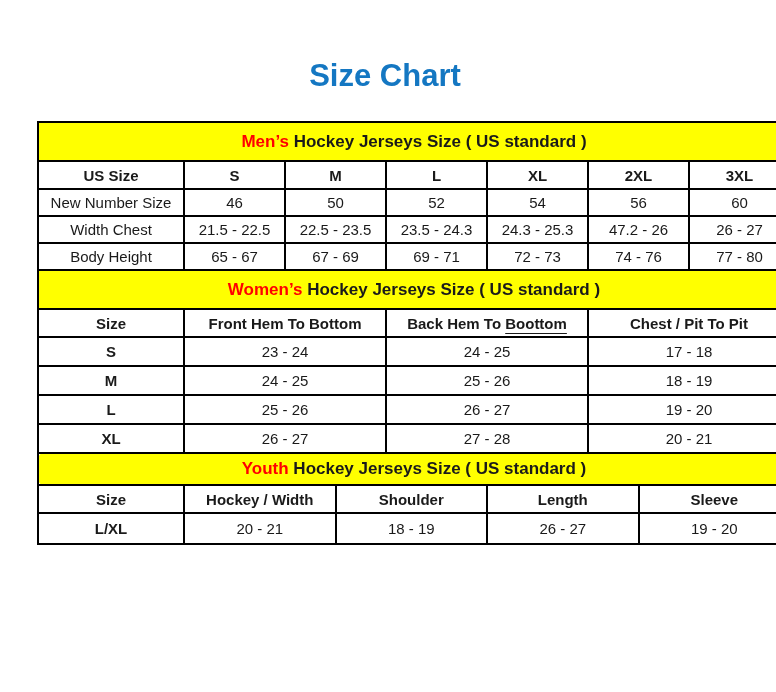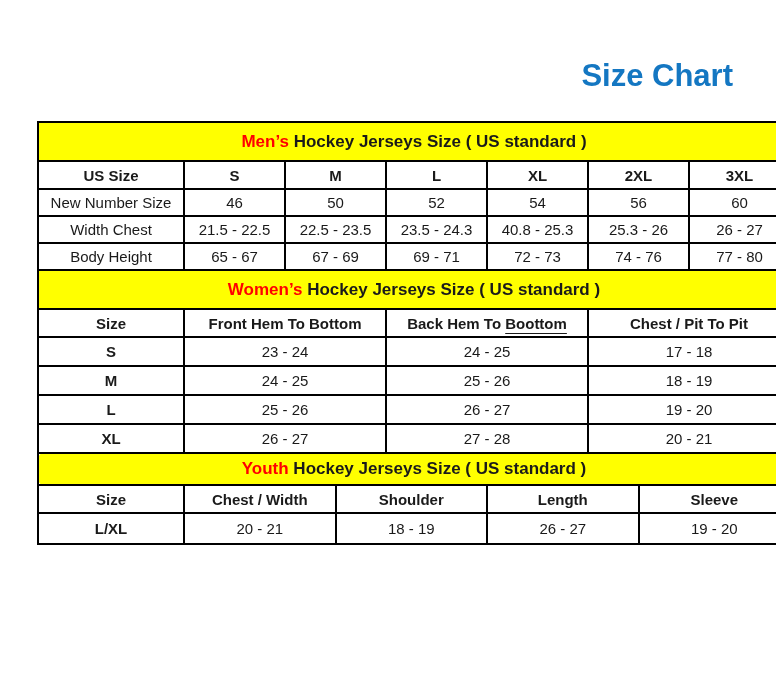--- a/index.html
+++ b/index.html
@@ -2,21 +2,21 @@
 <html style="--accent_blue: #1477C2; --band_yellow: #FFFF00; --accent_red: #FF0000;"><head>
 <meta charset="utf-8">
 <style>
   html,body { margin:0; padding:0; }
   body {
     width:776px; height:692px; background:#ffffff; overflow:hidden;
     font-family:"Liberation Sans", sans-serif; color:#1a1a1a;
     -webkit-font-smoothing:antialiased;
   }
   .title {
-    width:696px; margin:60px 0 0 37px; text-align:right;
+    width:696px; margin:60px 0 0 37px; text-align:center;
     font-size:31px; line-height:32px; font-weight:bold;
     color:var(--accent_blue, #1477C2);
   }
   .chart { width:696px; margin:29px 0 0 37px; }
   table { border-collapse:collapse; table-layout:fixed; width:754px; }
   table.sec2, table.sec3 { margin-top:-2px; }
   td, th {
     border:2px solid #000; text-align:center; vertical-align:middle;
     padding:0 2px; font-size:15px; overflow:hidden; white-space:nowrap;
   }
@@ -83,22 +83,22 @@
         <td>52</td>
         <td>54</td>
         <td>56</td>
         <td>60</td>
       </tr>
       <tr class="data">
         <td class="rlabel-plain">Width Chest</td>
         <td>21.5 - 22.5</td>
         <td>22.5 - 23.5</td>
         <td>23.5 - 24.3</td>
-        <td>40.8 - 25.3</td>
-        <td>25.3 - 26</td>
+        <td>24.3 - 25.3</td>
+        <td>47.2 - 26</td>
         <td>26 - 27</td>
       </tr>
       <tr class="data">
         <td class="rlabel-plain">Body Height</td>
         <td>65 - 67</td>
         <td>67 - 69</td>
         <td>69 - 71</td>
         <td>72 - 73</td>
         <td>74 - 76</td>
         <td>77 - 80</td>
@@ -157,21 +157,21 @@
           <col>
           <col>
           <col>
         </colgroup>
       <tbody>
           <tr class="band">
         <td colspan="5"><span class="hl">Youth</span><span> Hockey Jerseys Size ( US standard )</span></td>
       </tr>
       <tr class="head">
         <th>Size</th>
-        <th>Chest / Width</th>
+        <th>Hockey / Width</th>
         <th>Shoulder</th>
         <th>Length</th>
         <th>Sleeve</th>
       </tr>
       <tr class="data">
         <td class="rlabel-bold">L/XL</td>
         <td>20 - 21</td>
         <td>18 - 19</td>
         <td>26 - 27</td>
         <td>19 - 20</td>

